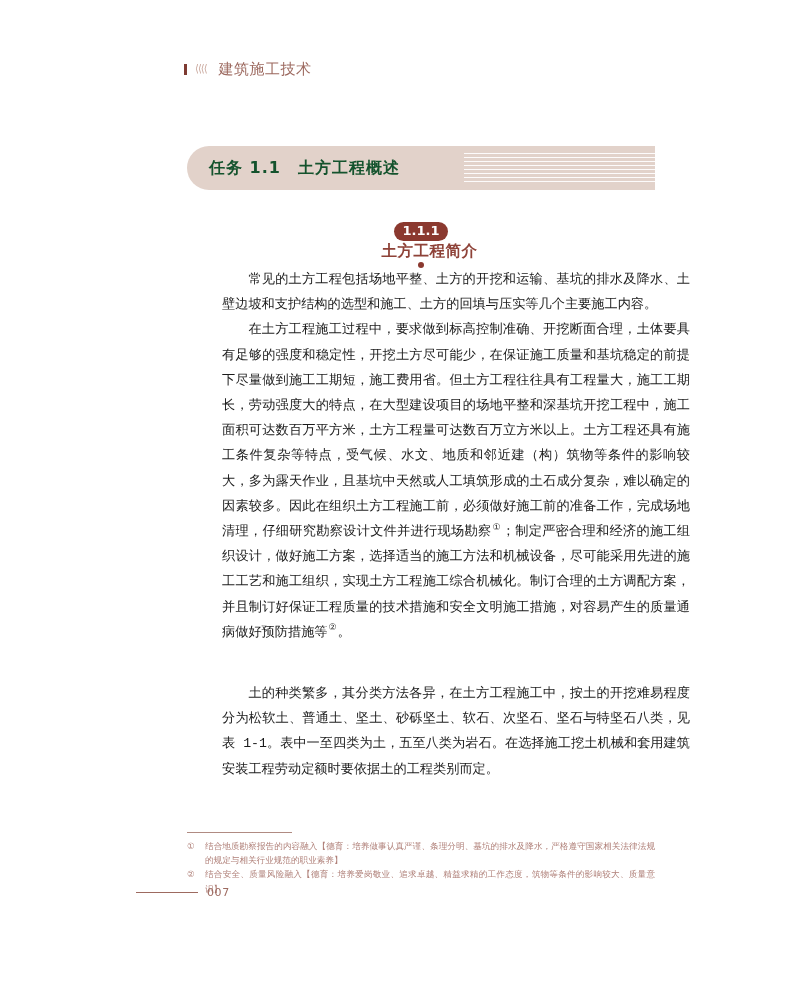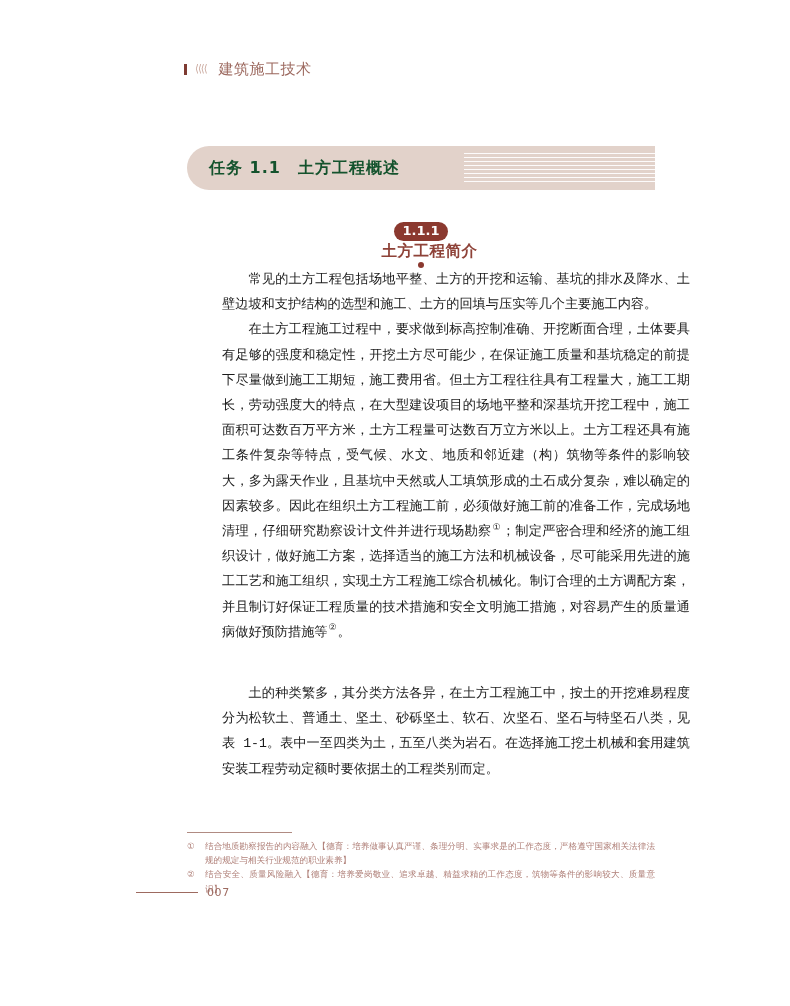--- a/index.html
+++ b/index.html
@@ -239,21 +239,21 @@
 
 
   <div class="body-block" style="top:681px;font-family:Liberation Mono, monospace;">
     <p>土的种类繁多，其分类方法各异，在土方工程施工中，按土的开挖难易程度分为松软土、普通土、坚土、砂砾坚土、软石、次坚石、坚石与特坚石八类，见表 1-1。表中一至四类为土，五至八类为岩石。在选择施工挖土机械和套用建筑安装工程劳动定额时要依据土的工程类别而定。</p>
   </div>
 
   <div class="footnote-area">
     <div class="footnote-rule"></div>
     <div class="footnote">
       <span class="footnote-mark">①</span>
-      <span class="footnote-text">结合地质勘察报告的内容融入【德育：培养做事认真严谨、条理分明、实事求是的工作态度，严格遵守国家相关法律法规的规定与相关行业规范的职业素养】</span>
+      <span class="footnote-text">结合地质勘察报告的内容融入【德育：培养做事认真严谨、条理分明、基坑的排水及降水，严格遵守国家相关法律法规的规定与相关行业规范的职业素养】</span>
     </div>
     <div class="footnote">
       <span class="footnote-mark">②</span>
       <span class="footnote-text">结合安全、质量风险融入【德育：培养爱岗敬业、追求卓越、精益求精的工作态度，筑物等条件的影响较大、质量意识】</span>
     </div>
   </div>
 
   <div class="folio">
     <div class="folio-rule"></div>
     <div class="folio-num">007</div>

